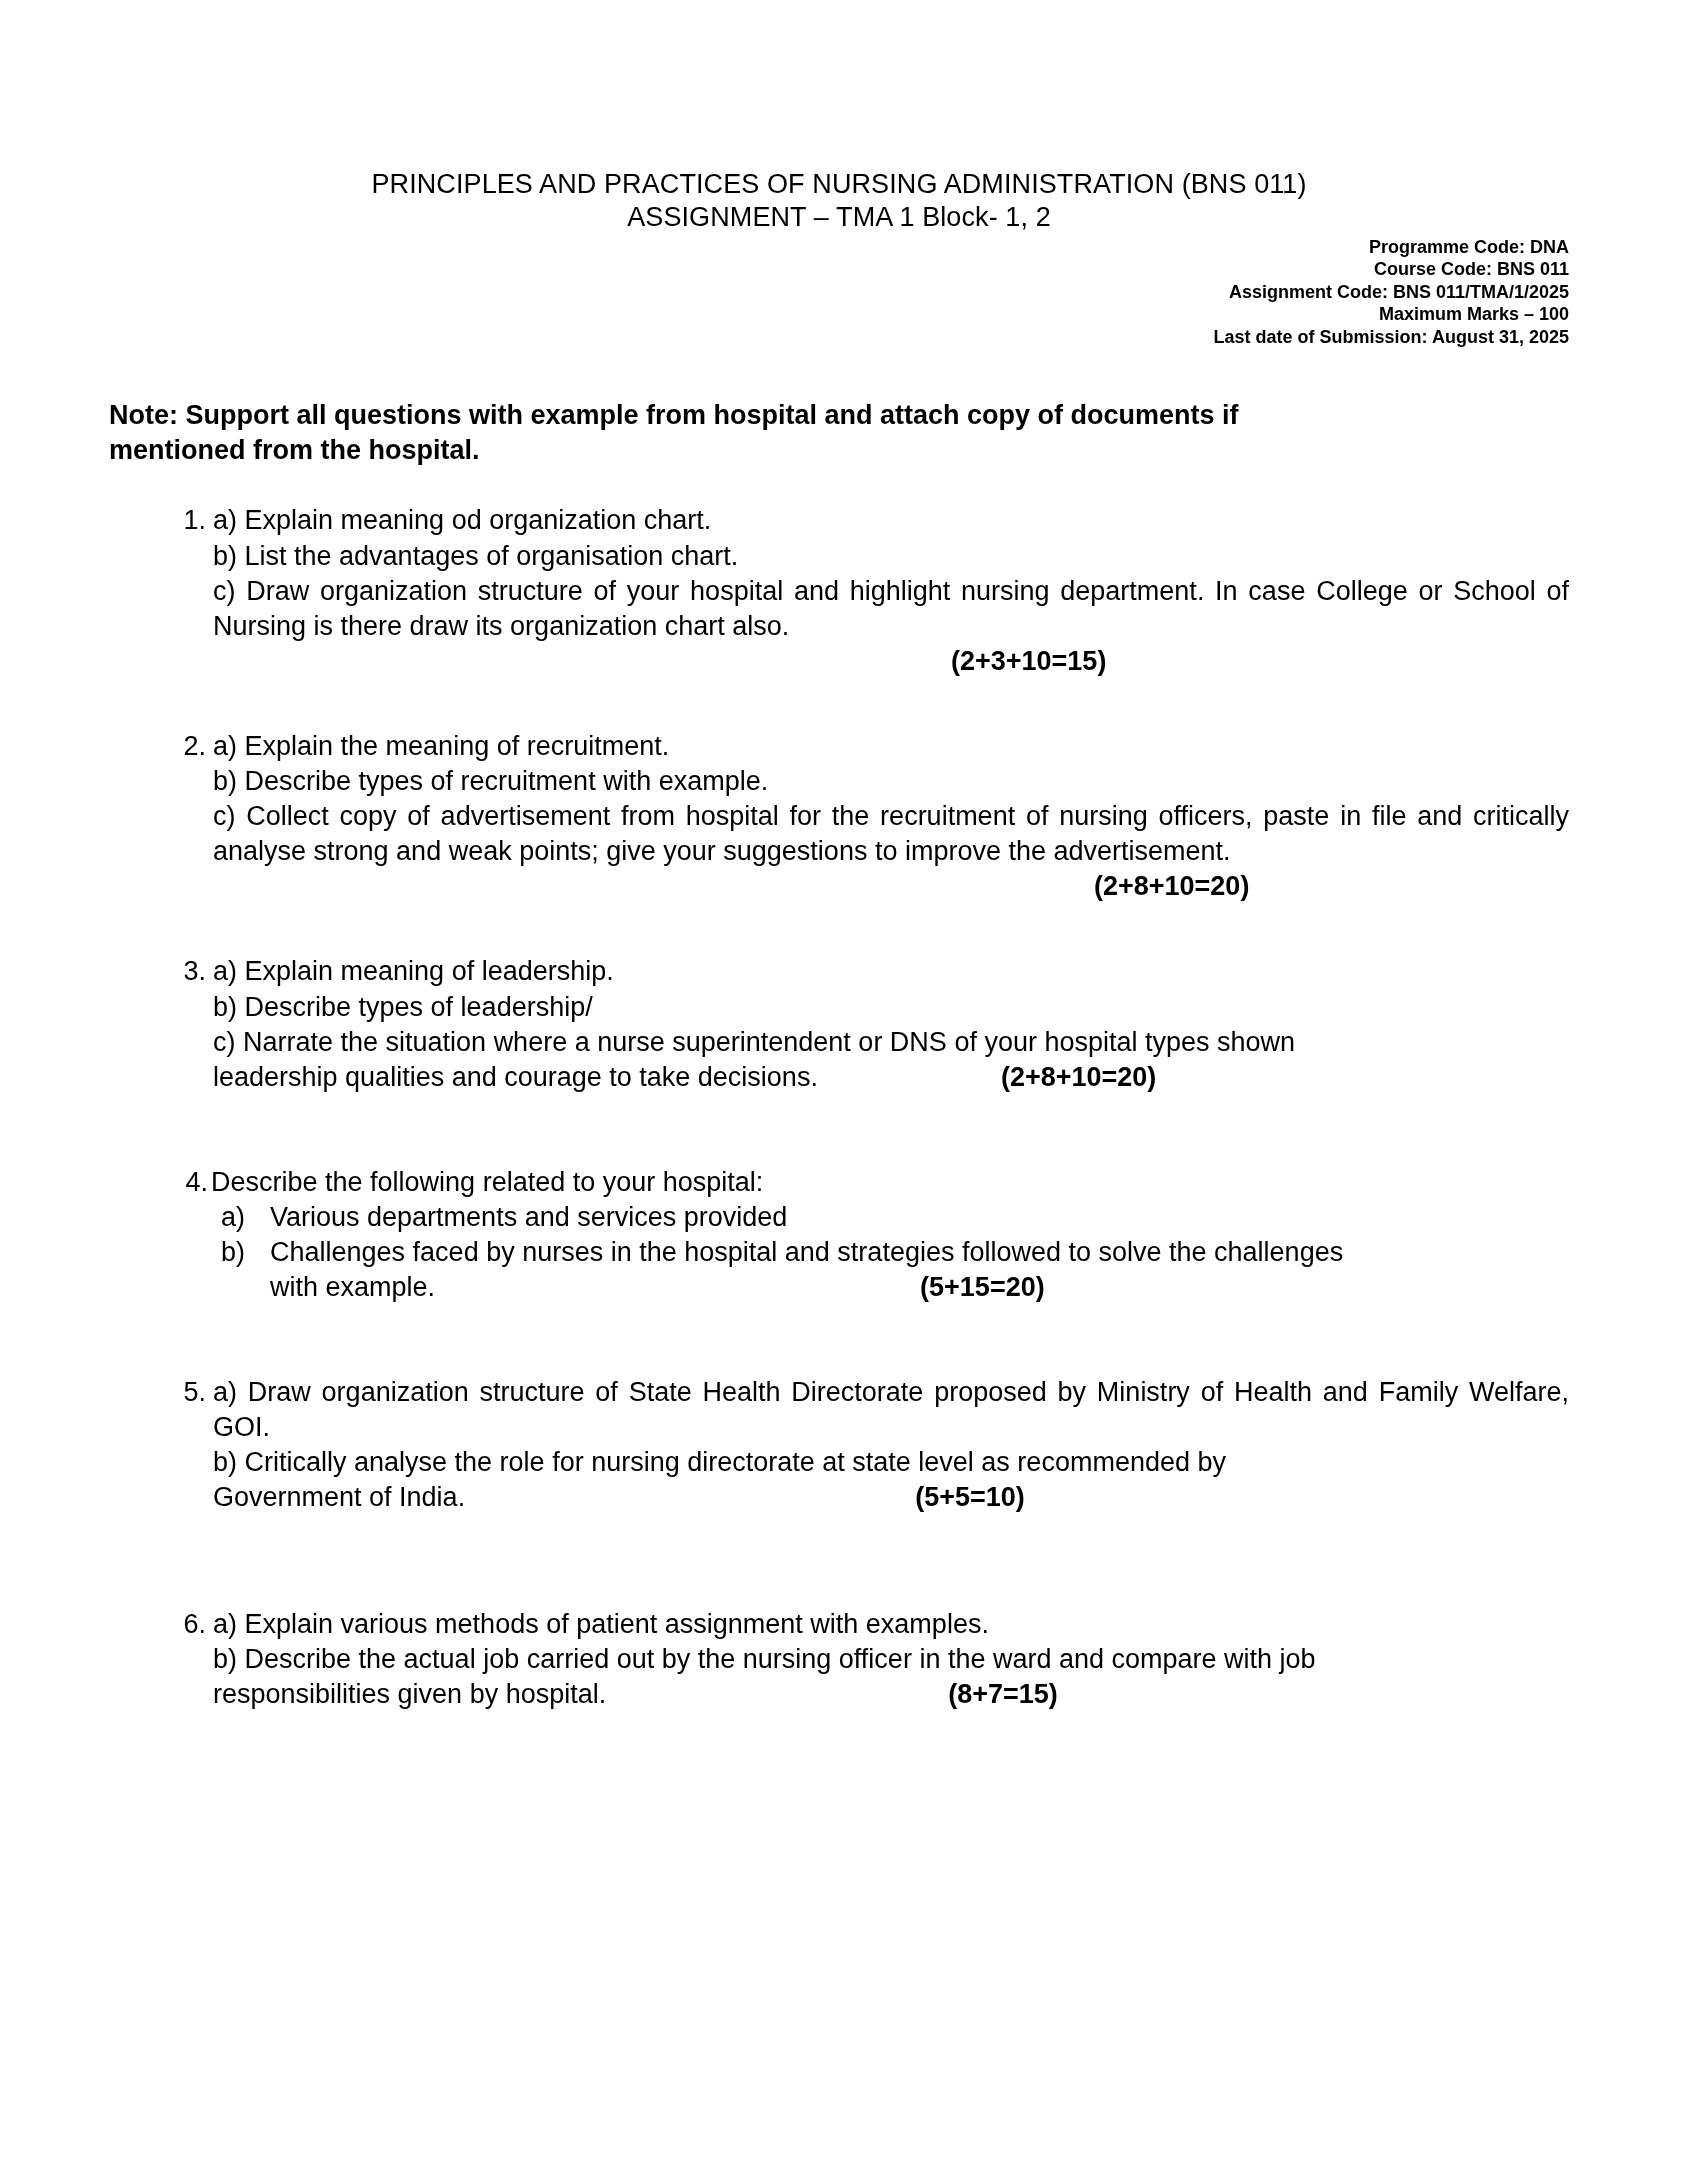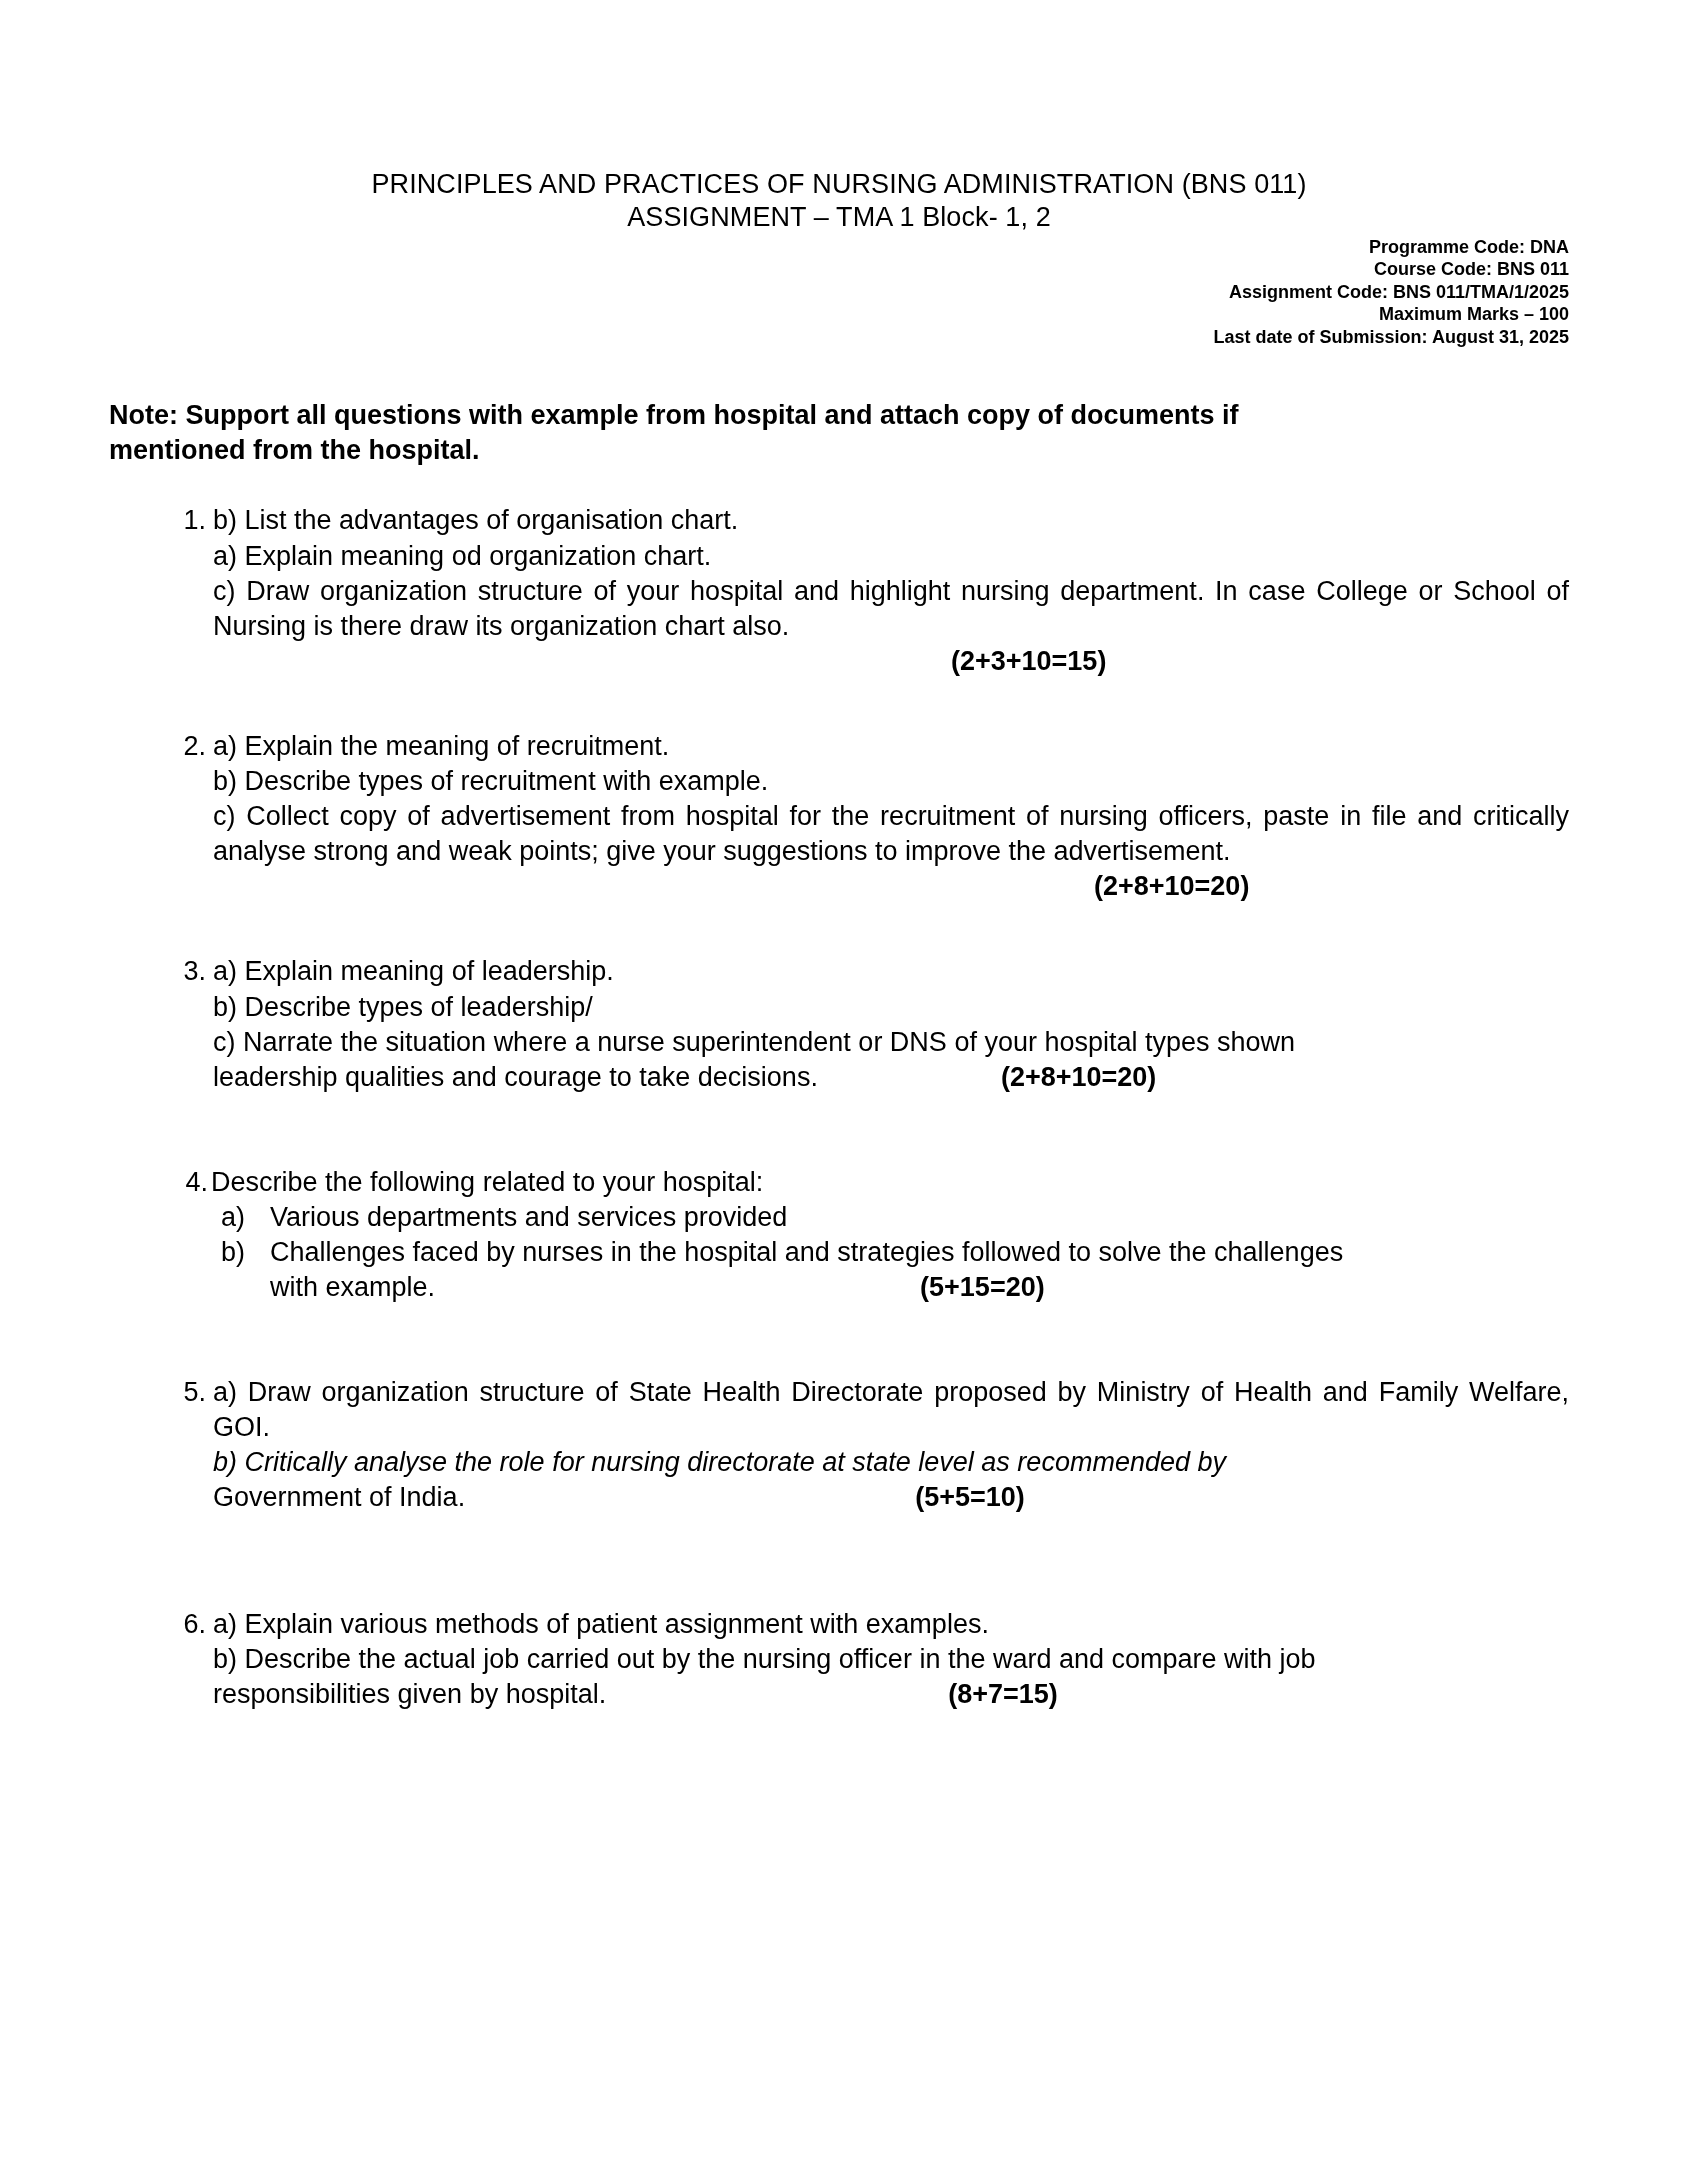--- a/index.html
+++ b/index.html
@@ -169,22 +169,22 @@
     <div class="note">
       <span>Note: Support all questions with example from hospital and attach copy of documents if</span>
       <span class="note-l2">mentioned from the hospital.</span>
     </div>
 
     <div class="questions">
 
       <div class="q">
         <span class="q-num">1.</span>
         <div class="q-body">
+          <span class="part nojust">a) Explain meaning od organization chart.</span>
           <span class="part nojust">b) List the advantages of organisation chart.</span>
-          <span class="part nojust">a) Explain meaning od organization chart.</span>
           <span class="part">c) Draw organization structure of your hospital and highlight nursing department. In case College or School of Nursing is there draw its organization chart also.</span>
           <span class="marks marks-line">(2+3+10=15)</span>
         </div>
       </div>
 
       <div class="gap-sm"></div>
 
       <div class="q">
         <span class="q-num">2.</span>
         <div class="q-body">
@@ -234,21 +234,21 @@
           </ul>
         </div>
       </div>
 
       <div class="gap-md"></div>
 
       <div class="q">
         <span class="q-num">5.</span>
         <div class="q-body">
           <span class="part">a) Draw organization structure of State Health Directorate proposed by Ministry of Health and Family Welfare, GOI.</span>
-          <span class="part nojust" style="text-align:justify; display:block;font-style:italic;">b) Critically analyse the role for nursing directorate at state level as recommended by</span>
+          <span class="part nojust" style="text-align:justify; display:block;">b) Critically analyse the role for nursing directorate at state level as recommended by</span>
           <span class="row-with-marks">
             <span class="rwm-text">Government of India.</span>
             <span class="rwm-spacer" style="width:450px"></span>
             <span class="marks">(5+5=10)</span>
           </span>
         </div>
       </div>
 
       <div class="gap-lg"></div>
 

